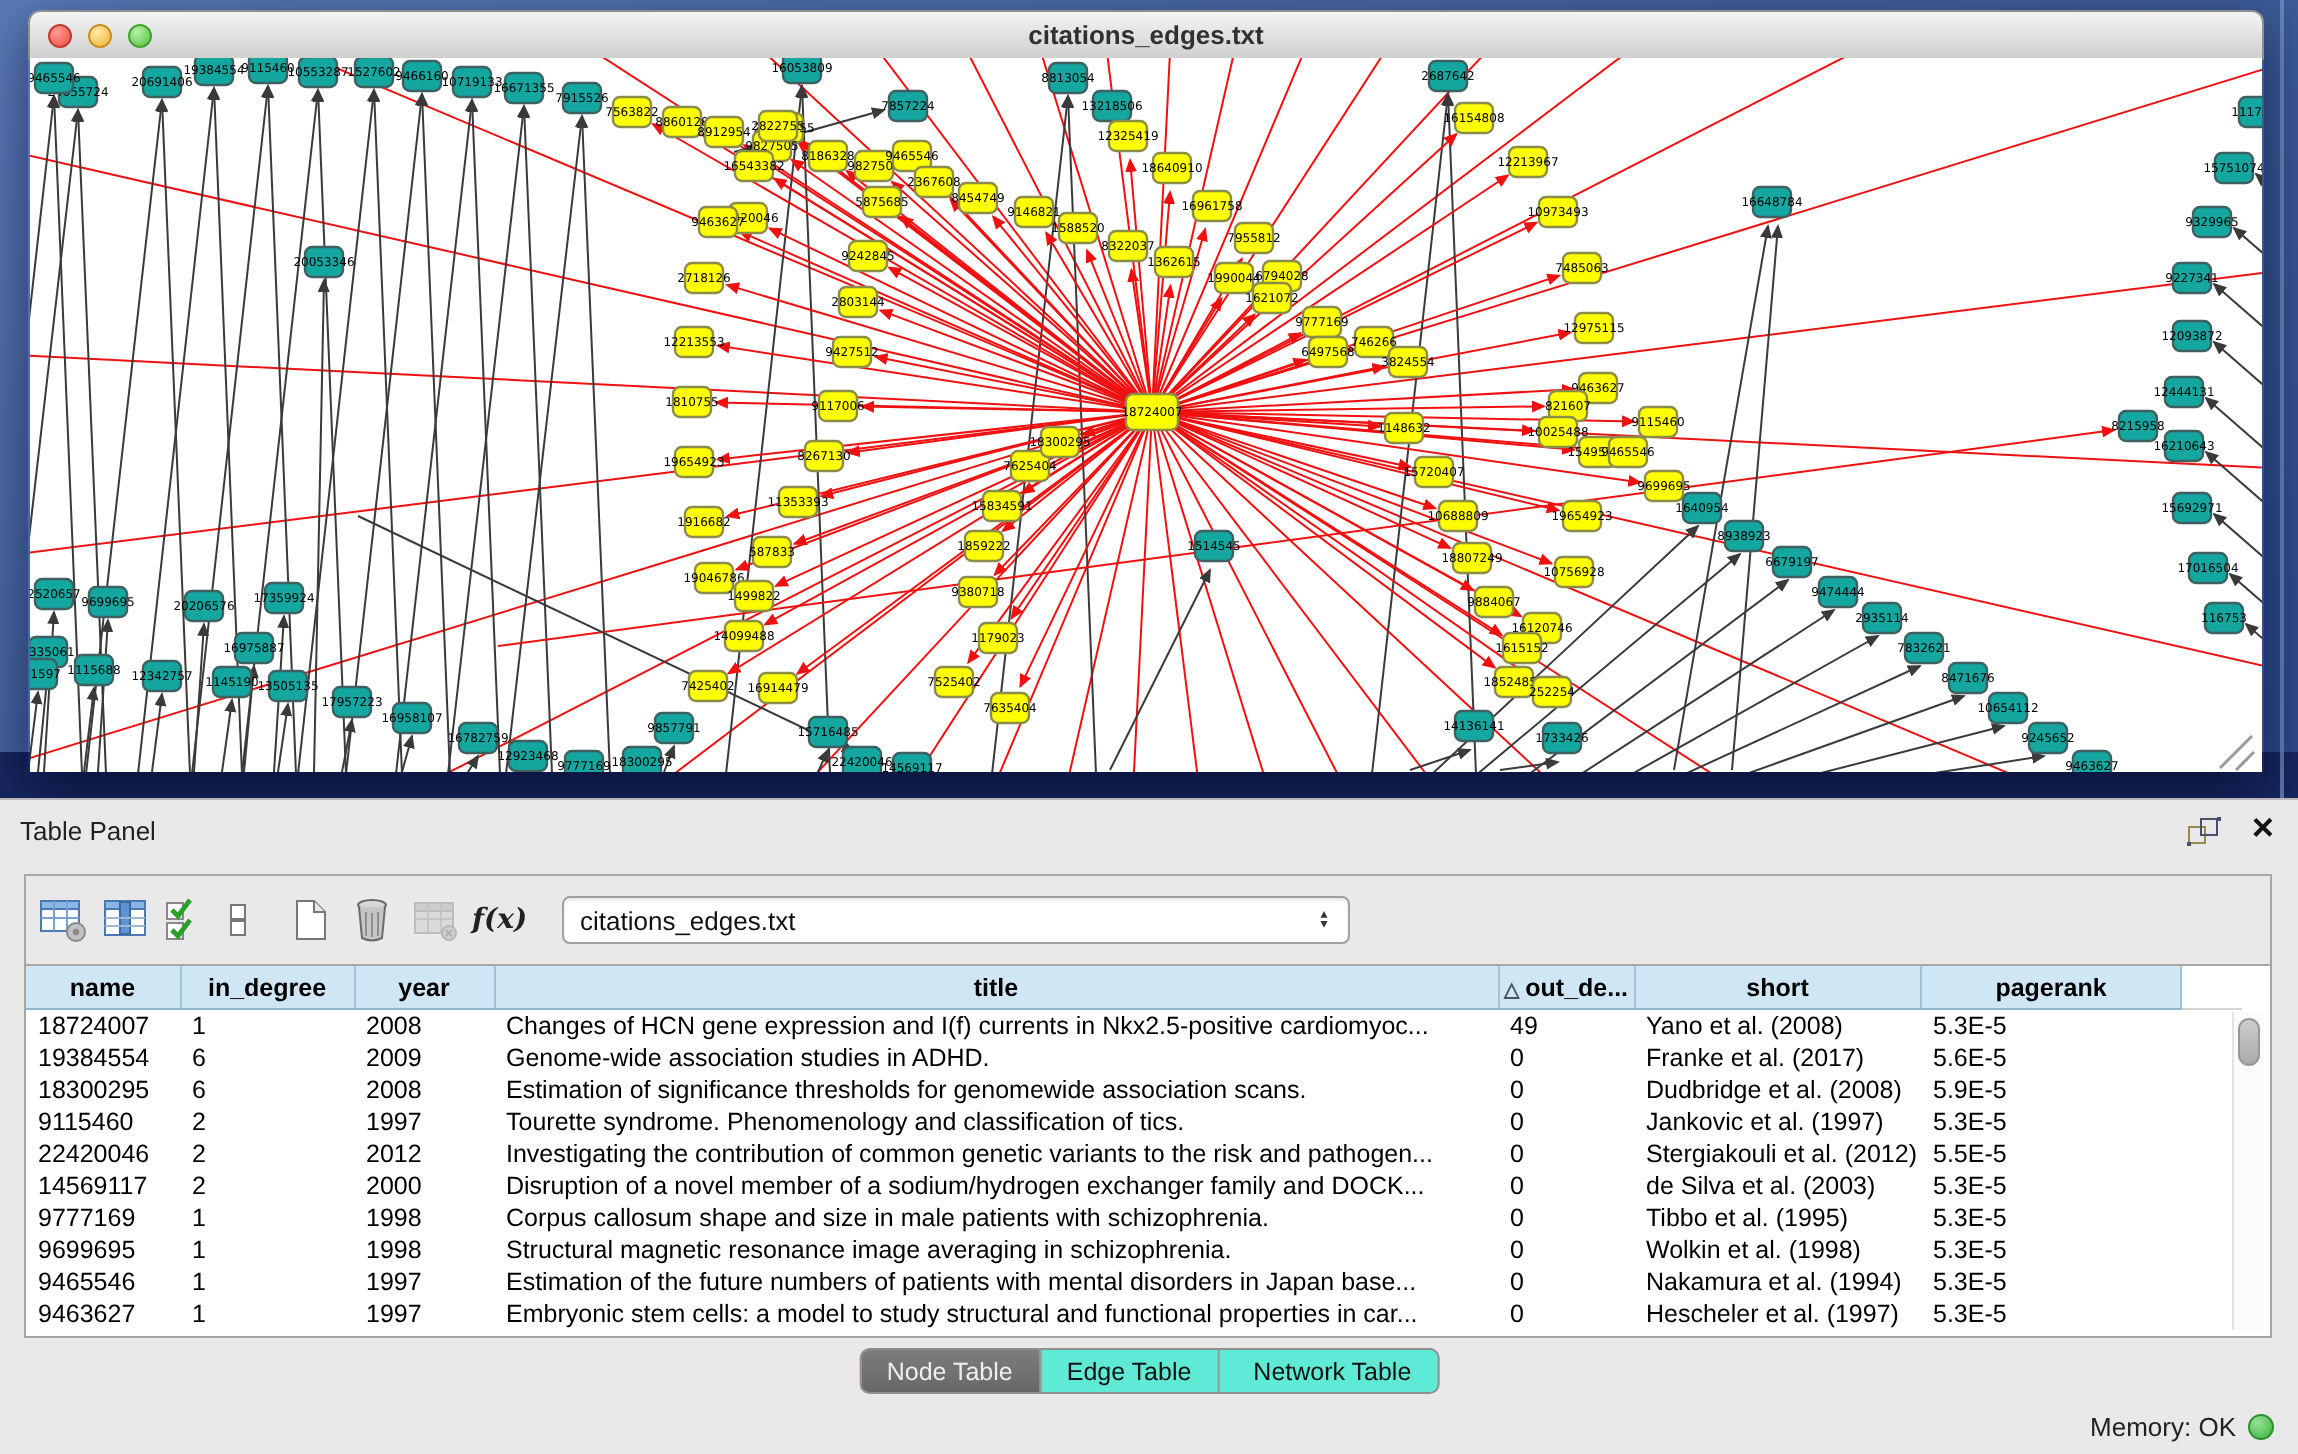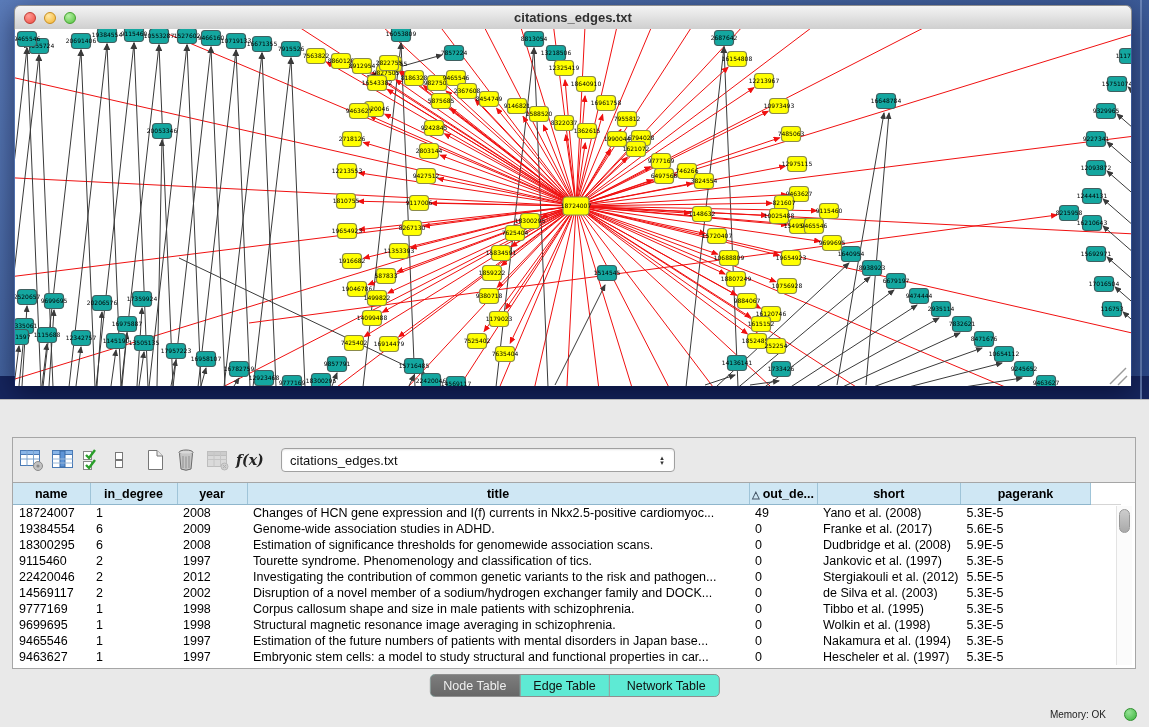--- a/index.html
+++ b/index.html
@@ -47,21 +47,21 @@
   .sortglyph{font-size:10px;color:#456;margin-right:3px;}
   td{height:16px;padding:0 2px 0 6px;white-space:nowrap;overflow:hidden;line-height:16px;}
   .vscroll{position:absolute;right:3px;top:68px;width:15px;height:160px;background:#fbfbfb;border-left:1px solid #e3e3e3;}
   .vthumb{position:absolute;top:3px;left:2px;width:11px;height:24px;border-radius:6px;
     background:linear-gradient(#cdcdcd,#a9a9a9);border:1px solid #979797;box-sizing:border-box;}
   .tabbar{position:absolute;left:50%;top:274px;transform:translateX(-50%);display:flex;height:21px;
     border:1px solid #8f8f8f;border-radius:5px;overflow:hidden;background:#5eead4;font-size:12.5px;}
   .tab{display:flex;align-items:center;padding:0 13px;border-right:1px solid #9a9a9a;color:#111;}
   .tab:last-child{border-right:none;padding-left:17px;}
   .tab.active{background:linear-gradient(#7d7d7d,#676767);color:#efefef;}
-  .statusbar{position:absolute;right:12px;bottom:7px;display:flex;align-items:center;gap:18px;font-size:10px;color:#222;}
+  .statusbar{position:absolute;right:12px;bottom:7px;display:flex;align-items:center;gap:6px;font-size:13px;color:#222;}
   .status-dot{width:13px;height:13px;border-radius:50%;border:1px solid #2f8f2f;box-sizing:border-box;
     background:radial-gradient(circle at 35% 30%,#95e295,#3cb43c);}
 </style>
 </head>
 <body>
 
 <div class="dark-band"></div>
 <div class="right-line"></div>
 
 <div class="graph-window">
@@ -563,20 +563,32 @@
           <text x="561" y="179" text-anchor="middle" font-size="6" fill="#000" font-family="DejaVu Sans, sans-serif">18724007</text>
         </g>
         <g stroke="#9a9a9a" stroke-width="1.5">
           <line x1="1095" y1="355" x2="1111" y2="339"></line>
           <line x1="1103" y1="356" x2="1112" y2="347"></line>
         </g>
       </svg></div>
 </div>
 
 <div class="table-panel">
+  <div class="panel-titlebar">
+    <span class="panel-title">Table Panel</span>
+    <span class="float-btn">
+      <svg width="18" height="16" viewBox="0 0 18 16">
+        <rect x="1.5" y="5.5" width="8" height="8" fill="#e9e9e9" stroke="#9a8a4a"></rect>
+        <rect x="7.5" y="1.5" width="8" height="8" fill="none" stroke="#44506e"></rect>
+        <rect x="0.5" y="13" width="2" height="2" fill="#44506e"></rect>
+        <rect x="15.5" y="0.5" width="2" height="2" fill="#44506e"></rect>
+      </svg>
+    </span>
+    <span class="close-btn">×</span>
+  </div>
 
   <div class="panel-body">
     <div class="toolbar" id="toolbar">
 
     <button class="tool">
           <svg width="26" height="24" viewBox="0 0 26 24">
             <rect x="1.5" y="2.5" width="19" height="15" fill="#fff" stroke="#4a7ab5"></rect>
             <rect x="1.5" y="2.5" width="19" height="4" fill="#8ab6e8" stroke="#4a7ab5"></rect>
             <path d="M8 2.5v15M14.5 2.5v15M1.5 11h19" stroke="#7aa2cc" fill="none"></path>
             <circle cx="19" cy="18" r="4.5" fill="#c2c2c2" stroke="#8a8a8a"></circle>
@@ -709,21 +721,21 @@
               <td>2012</td>
               <td>Investigating the contribution of common genetic variants to the risk and pathogen...</td>
               <td>0</td>
               <td>Stergiakouli et al. (2012)</td>
               <td>5.5E-5</td>
               <td></td>
             </tr>
             <tr>
               <td>14569117</td>
               <td>2</td>
-              <td>2002</td>
+              <td>2000</td>
               <td>Disruption of a novel member of a sodium/hydrogen exchanger family and DOCK...</td>
               <td>0</td>
               <td>de Silva et al. (2003)</td>
               <td>5.3E-5</td>
               <td></td>
             </tr>
             <tr>
               <td>9777169</td>
               <td>1</td>
               <td>1998</td>

